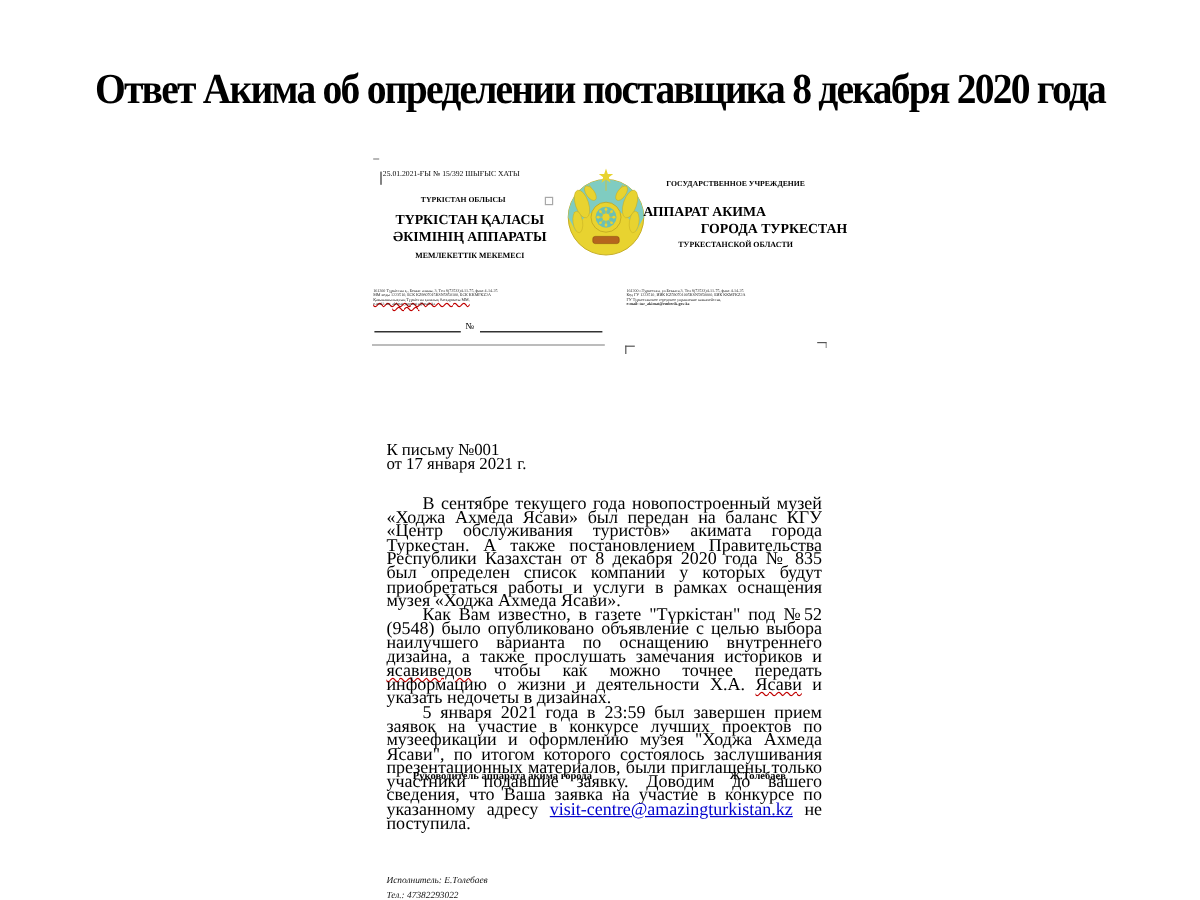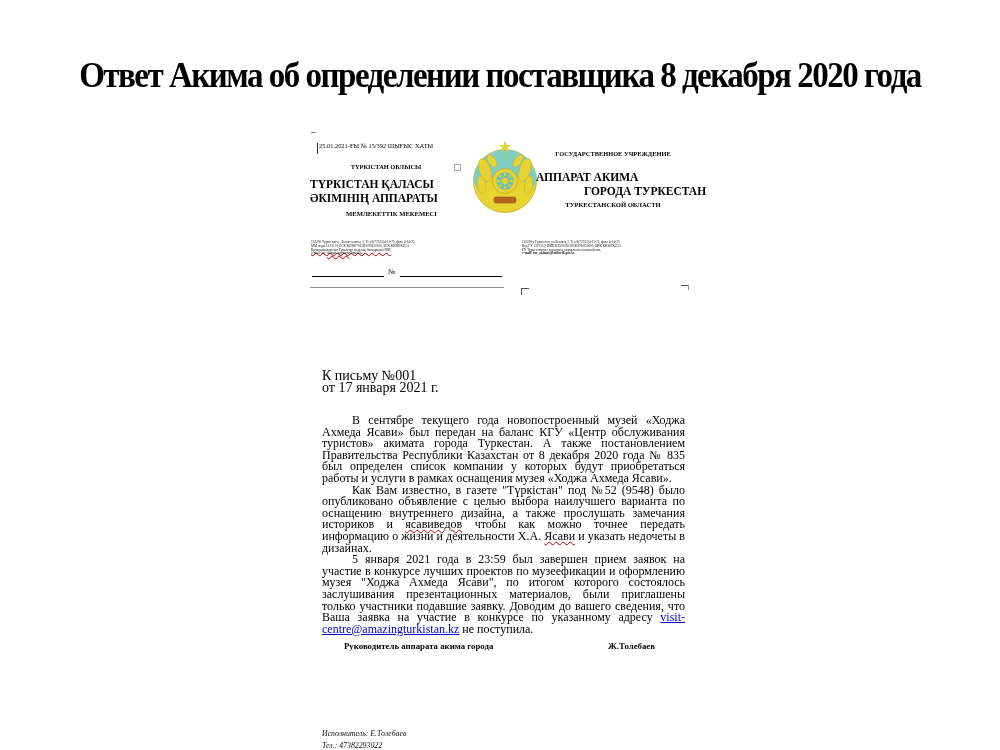--- a/index.html
+++ b/index.html
@@ -17,21 +17,21 @@
   }
 
   
   #doc{position:absolute;left:310px;top:128px;width:380px;height:605px;background:#fff;}
 
   .mark-tl{left:1px;top:4px;width:5px;height:0;border-top:1px solid #888;}
   .cursor-bar{left:7px;top:15px;width:0;height:11px;border-left:1px solid #333;}
 
   .stamp{left:9px;top:14px;width:122px;font-size:6.4px;line-height:8px;}
   .region-left{left:6px;top:35px;width:140px;text-align:center;font-weight:bold;font-size:6.4px;}
-  .org-left{left:0;top:49px;width:163px;text-align:left;font-weight:bold;font-size:11.5px;line-height:14px;}
+  .org-left{left:0;top:49px;width:163px;text-align:center;font-weight:bold;font-size:11.5px;line-height:14px;}
   .type-left{left:0;top:82px;width:163px;text-align:center;font-weight:bold;font-size:6.6px;}
 
   .anchor-box{left:144px;top:36px;width:5px;height:5px;border:1px solid #a8a8a8;background:#fdfdfd;}
 
   .emblem{left:162px;top:9px;width:66px;height:84px;}
   .type-right{left:226px;top:22px;width:154px;text-align:center;font-weight:bold;font-size:6.4px;}
   .org-right1{left:226px;top:43px;width:154px;text-align:left;font-weight:bold;font-size:11.5px;}
   .org-right2{left:226px;top:57px;width:154px;text-align:center;font-weight:bold;font-size:11.5px;padding-left:32px;}
   .region-right{left:226px;top:73px;width:154px;text-align:center;font-weight:bold;font-size:6.6px;}
 
@@ -51,21 +51,21 @@
   .corner-g{left:211px;top:160px;width:7px;height:6px;border-left:1px solid #555;border-top:1px solid #555;}
   .corner-r{left:371px;top:157px;width:7px;height:4px;border-top:1px solid #555;border-right:1px solid #999;}
 
   .recipient{left:240px;top:170px;width:138px;font-weight:bold;font-size:8.6px;line-height:14px;letter-spacing:0.2px;}
   .recipient .r3{padding-left:7px;}
 
   .reference{left:12px;top:242px;font-size:14px;line-height:11.5px;}
 
   .body-text{
     left:12px;top:287px;width:363px;
-    font-size:12px;line-height:11.6px;text-align:justify;
+    font-size:15px;line-height:11.6px;text-align:justify;
   }
   .body-text p{margin:0;text-indent:30px;}
   .lnk{color:#0000cc;text-decoration:underline;cursor:pointer;}
 
   .signature{left:12px;top:513px;width:363px;display:flex;justify-content:space-between;
     padding:0 30px 0 22px;box-sizing:border-box;font-weight:bold;font-size:8.8px;}
   .executor{left:12px;top:552px;font-style:italic;font-size:7.8px;line-height:11.5px;color:#111;margin-top:48px;}
 </style>
 </head>
 <body>

